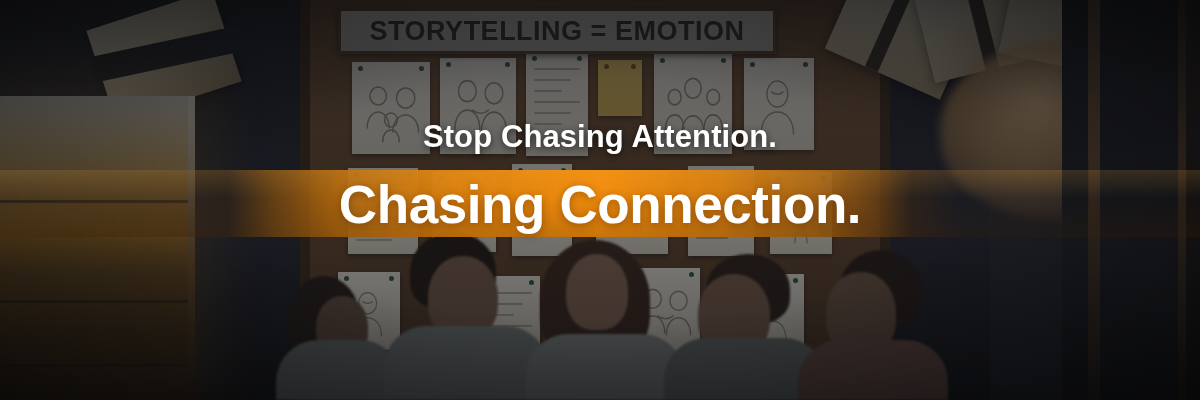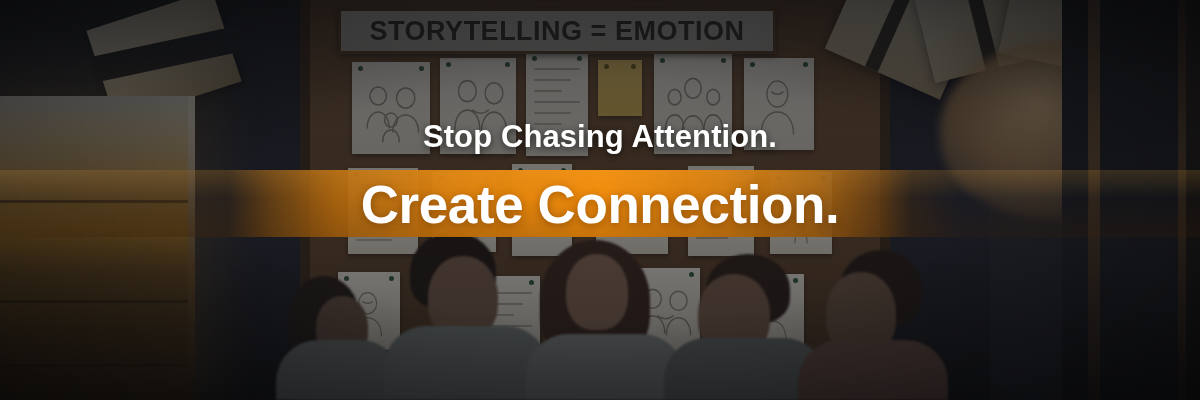--- a/index.html
+++ b/index.html
@@ -651,16 +651,16 @@
   <div class="vignette"></div>
 
   <div class="content">
 
     <div class="headline-1">Stop Chasing Attention.</div>
 
     <div class="band">
       <div class="band-inner"></div>
     </div>
 
-    <div class="headline-2">Create Connection.</div>
+    <div class="headline-2">Chasing Connection.</div>
 
   </div>
 </div>
 
 </body></html>

